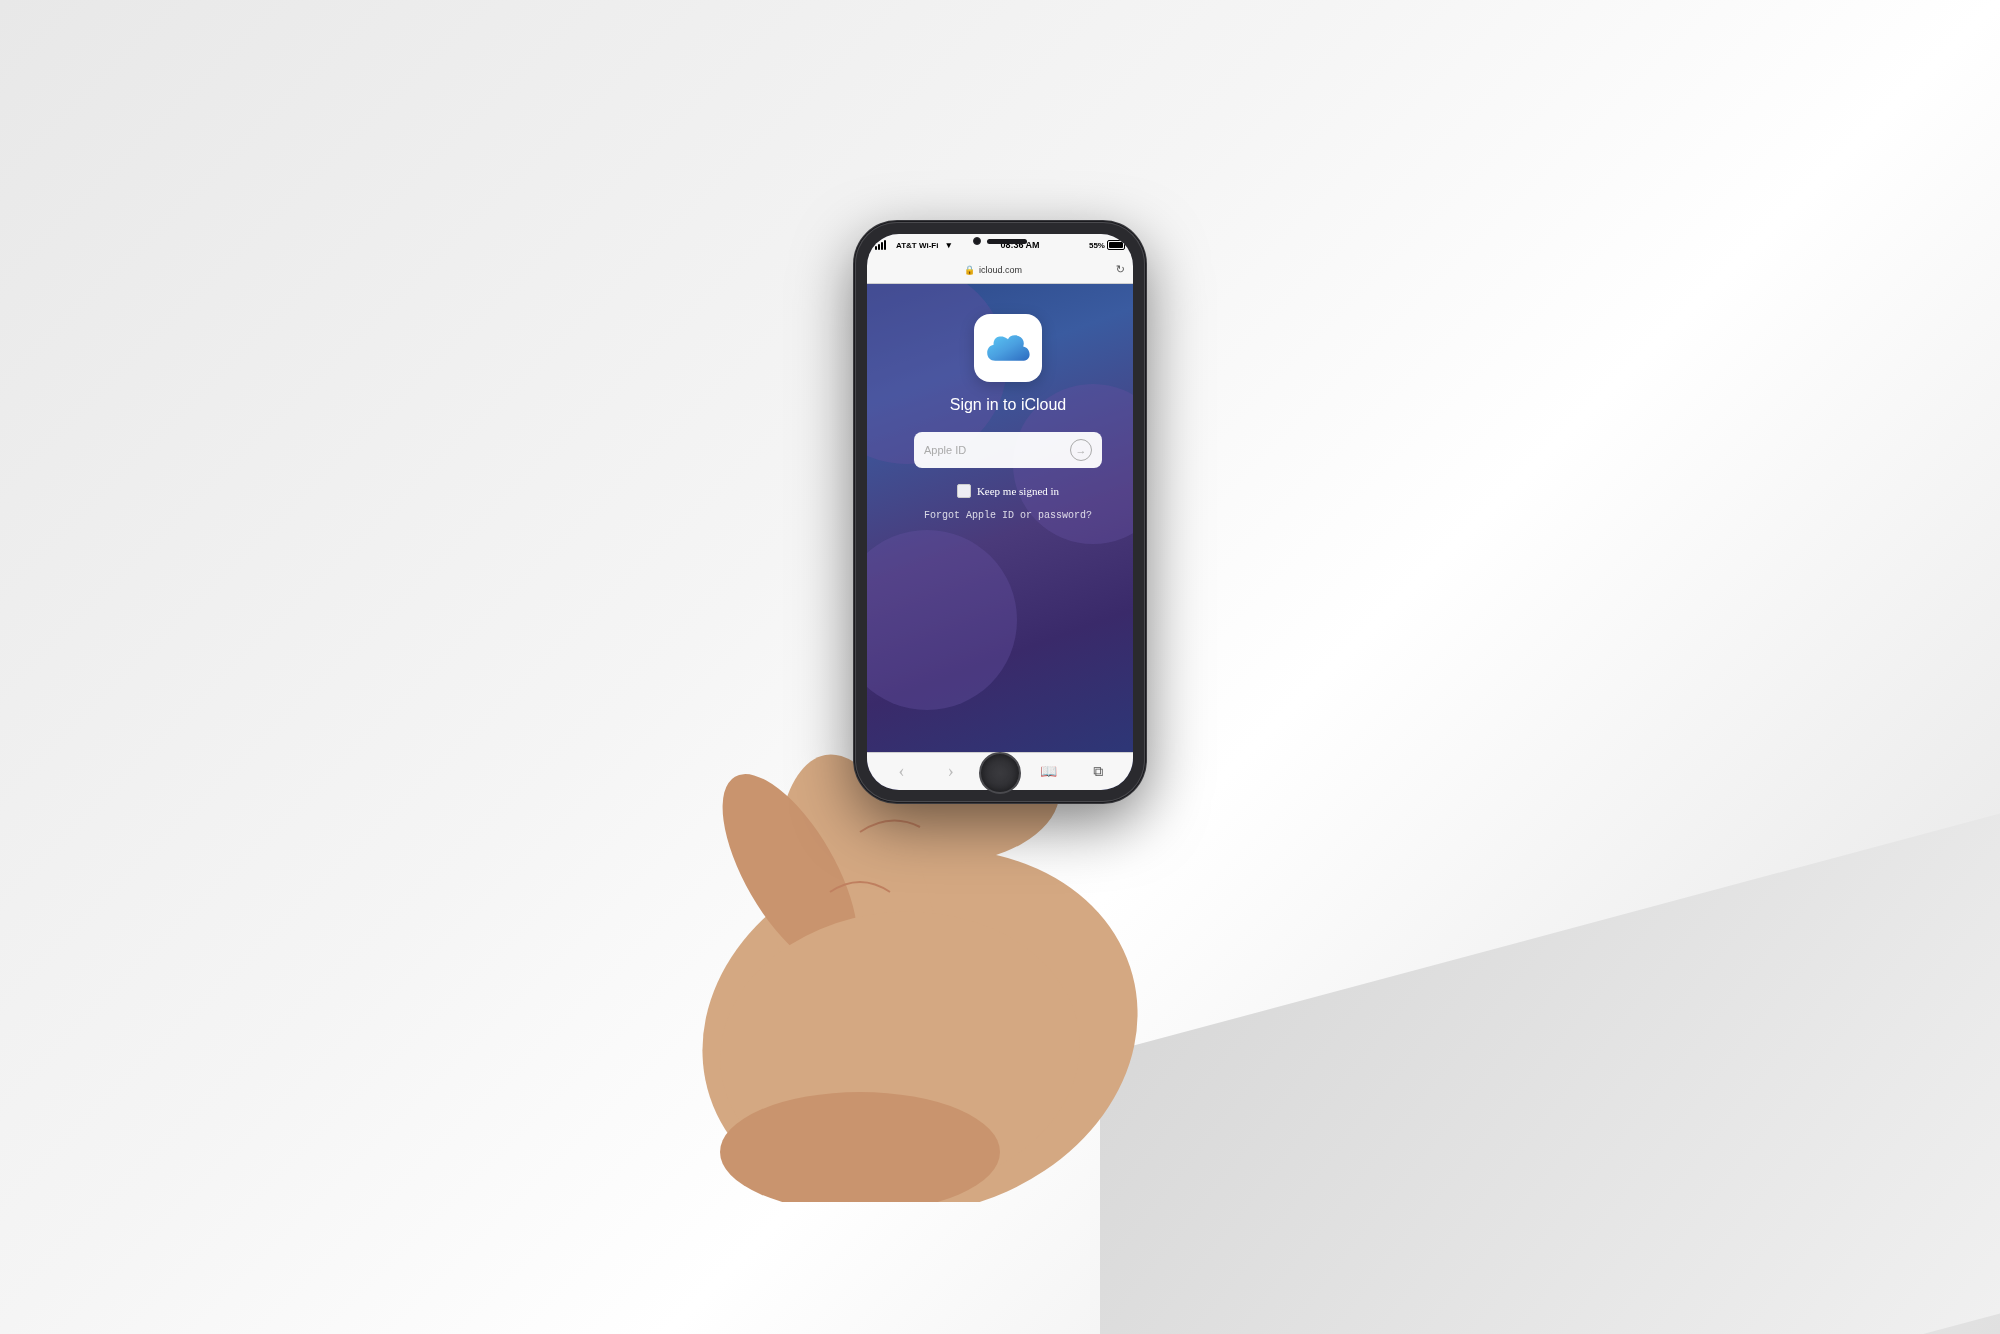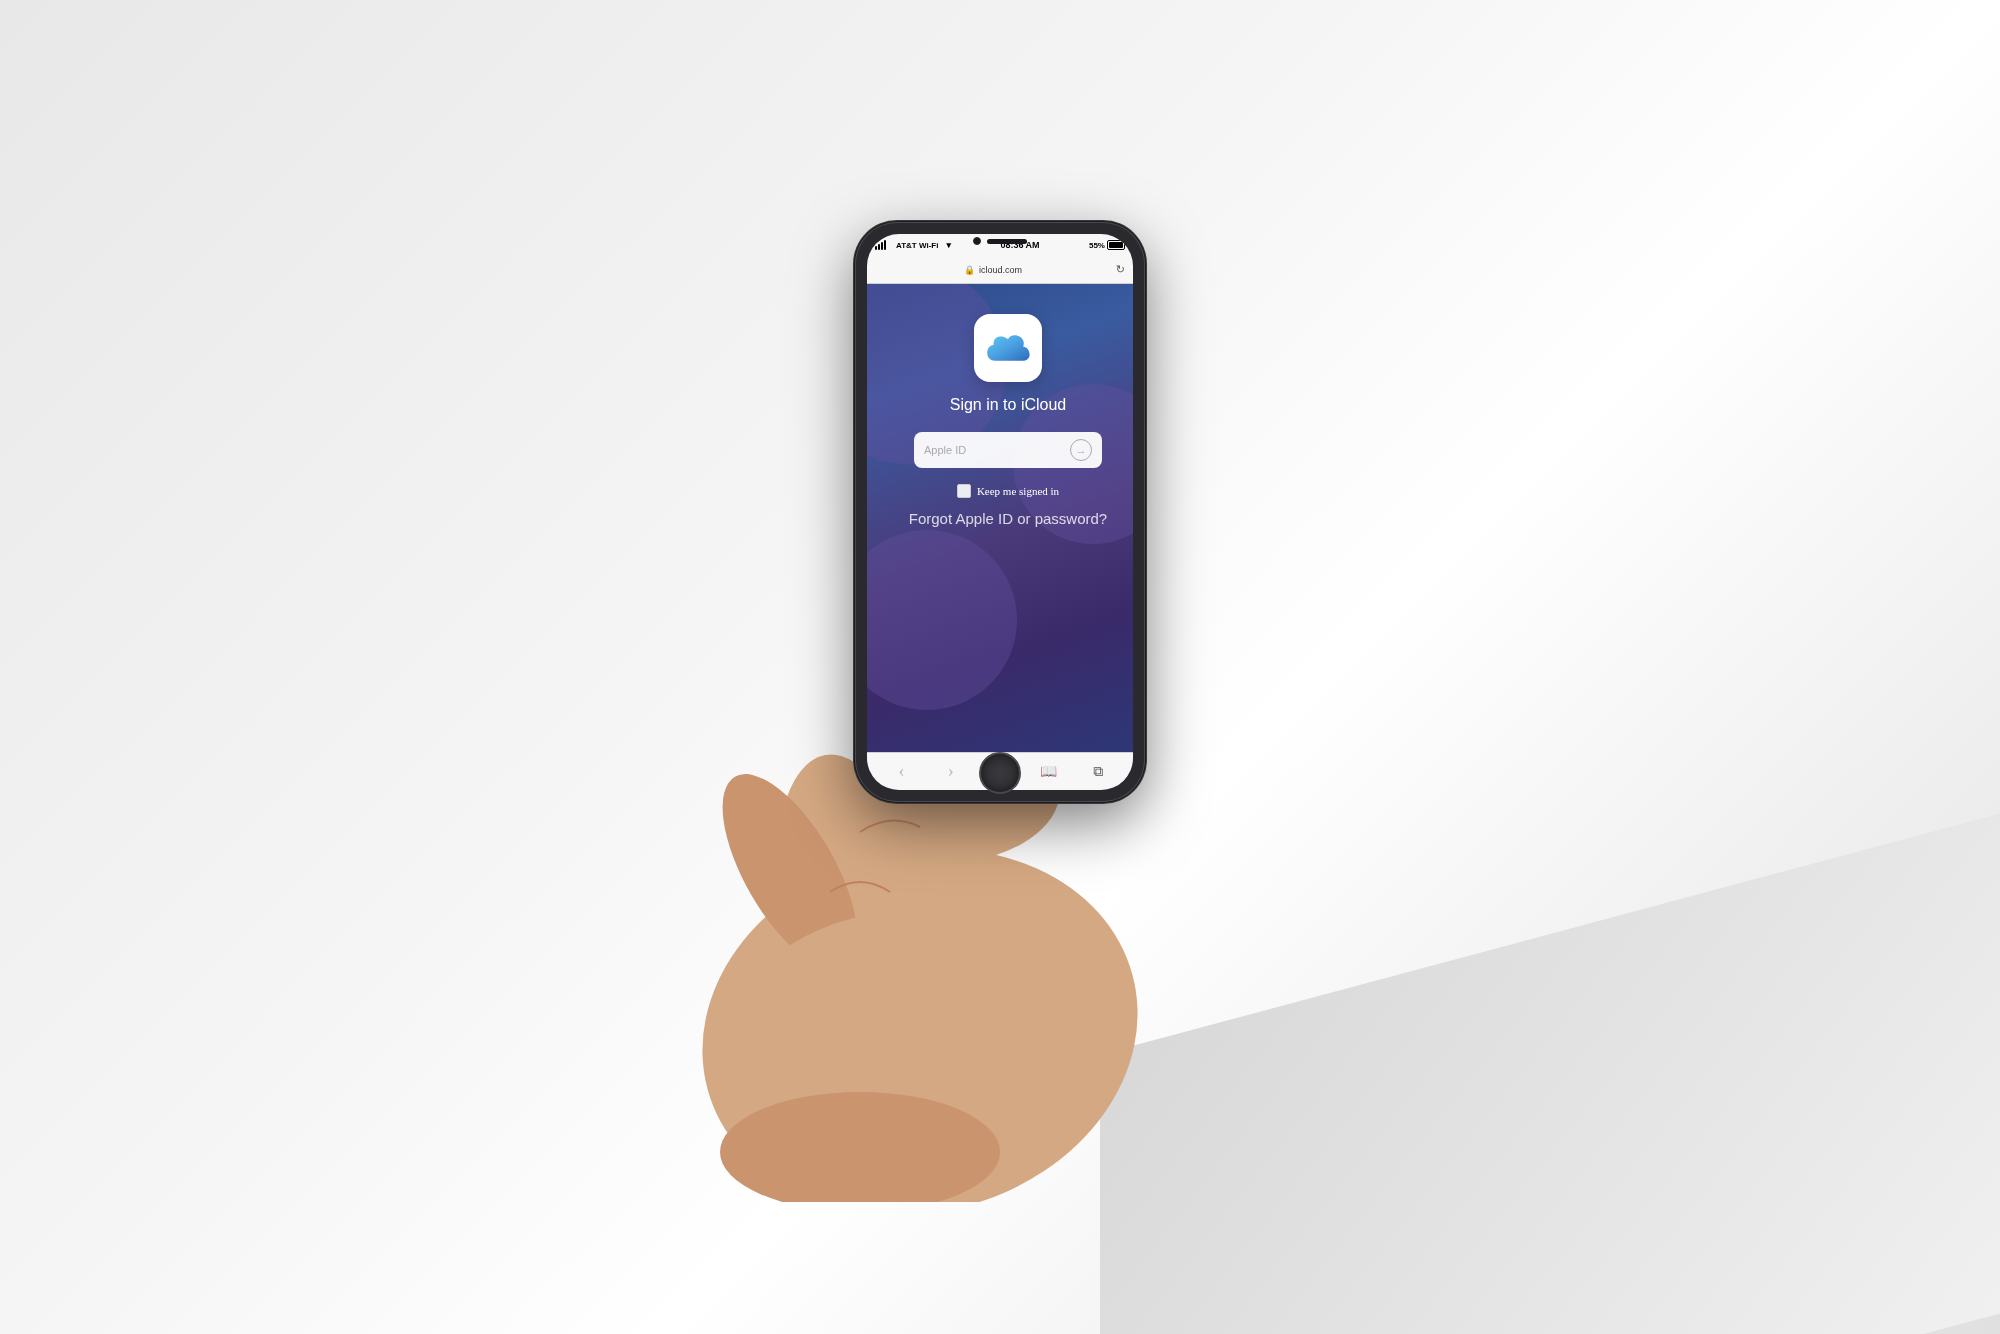--- a/index.html
+++ b/index.html
@@ -376,22 +376,22 @@
     }
 
     .keep-signed-label {
       font-family: Liberation Serif, serif;
       font-size: 11px;
       color: white;
     }
 
     
     .forgot-link {
-      font-family: Liberation Sans, sans-serif;
-      font-size: 15px;
+      font-family: Liberation Mono, monospace;
+      font-size: 10px;
       color: rgba(255,255,255,0.8);
       text-decoration: none;
       position: relative;
       z-index: 5;
     }
 
     
     .safari-toolbar {
       position: absolute;
       bottom: 0;

